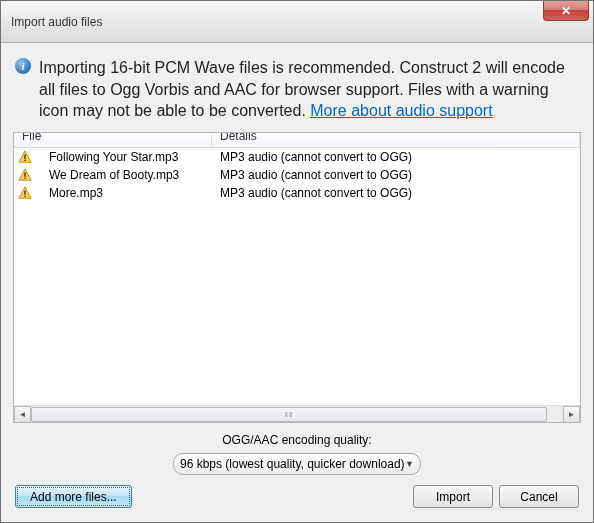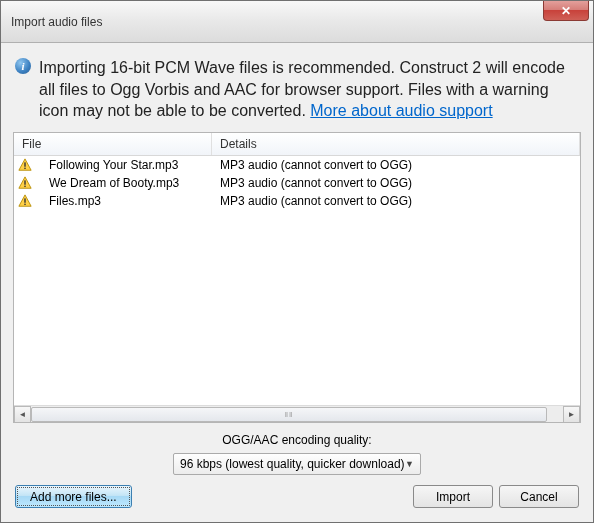--- a/index.html
+++ b/index.html
@@ -93,21 +93,21 @@
   border: 1px solid #b5b5b5;
   background: #fff;
   display: flex;
   flex-direction: column;
   overflow: hidden;
 }
 .list-header {
   display: flex;
   background: linear-gradient(to bottom, #ffffff, #f1f4f9);
   border-bottom: 1px solid #d8d8d8;
-  height: 23px;
+  height: 15px;
   align-items: flex-end;
 }
 .col-h {
   padding: 4px 8px;
   font-size: 12px;
   color: #333;
   border-right: 1px solid #e0e0e0;
 }
 .col-file { width: 198px; }
 .col-details { flex: 1; }
@@ -184,21 +184,21 @@
 .quality-select {
   width: 248px;
   height: 22px;
   border: 1px solid #aaa;
   background: linear-gradient(to bottom,#fefefe,#ececec);
   display: flex;
   align-items: center;
   justify-content: space-between;
   padding: 0 6px;
   font-size: 12px;
-  border-radius: 2px;
+  border-radius: 10px;
 }
 .quality-select .arrow { font-size: 9px; color: #444; }
 .button-row {
   display: flex;
   align-items: center;
   padding: 2px 2px 4px 2px;
 }
 .btn {
   height: 23px;
   padding: 0 14px;
@@ -267,21 +267,21 @@
           </div>
           <div class="cell-details">MP3 audio (cannot convert to OGG)</div>
         </div>
         <div class="row">
           <div class="cell-file">
             <svg class="warn-icon" viewBox="0 0 16 16">
                 <path d="M8 1 L15 14 H1 Z" fill="#ffd047" stroke="#b58b00" stroke-width="1"></path>
                 <rect x="7.2" y="5" width="1.6" height="5" fill="#333"></rect>
                 <rect x="7.2" y="11" width="1.6" height="1.6" fill="#333"></rect>
               </svg>
-            <span>Files.mp3</span>
+            <span>More.mp3</span>
           </div>
           <div class="cell-details">MP3 audio (cannot convert to OGG)</div>
         </div>
       </div>
       <div class="hscroll">
         <div class="hscroll-btn">◄</div>
         <div class="hscroll-track">
           <div class="hscroll-thumb">ǁǁ</div>
         </div>
         <div class="hscroll-btn">►</div>

